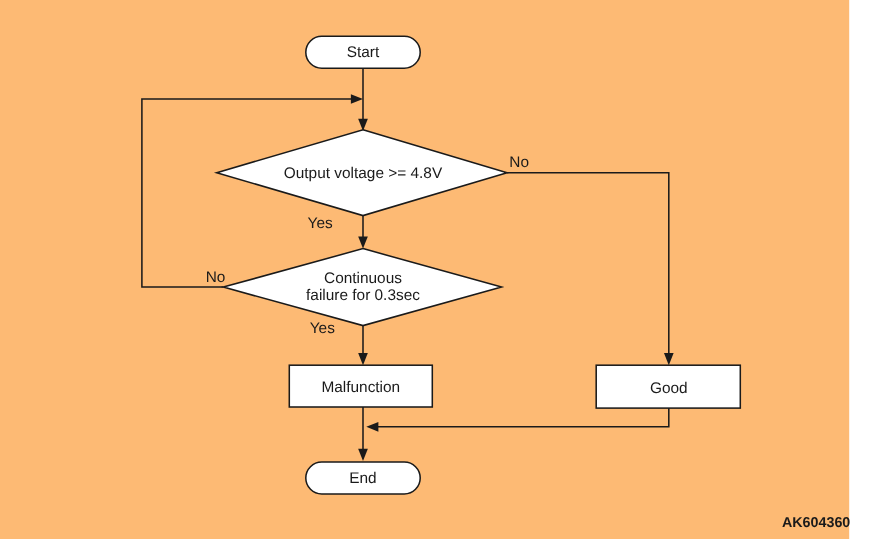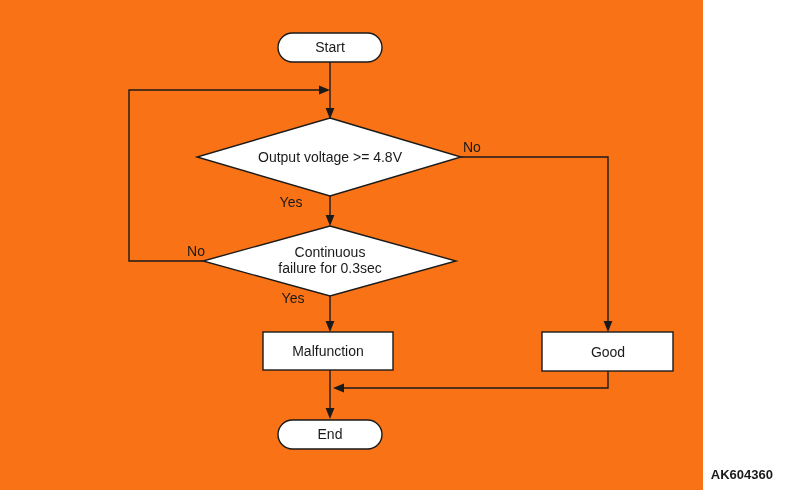--- a/index.html
+++ b/index.html
@@ -6,23 +6,23 @@
     margin: 0;
     padding: 0;
     background: #ffffff;
     width: 800px;
     height: 490px;
     overflow: hidden;
     font-family: "Liberation Sans", sans-serif;
   }
   .stage {
     position: relative;
-    width: 703px;
+    width: 772px;
     height: 490px;
-    background: #f97316;
+    background: #fdba74;
   }
   svg { display: block; }
   .node-shape {
     fill: #ffffff;
     stroke: #1a1a1a;
     stroke-width: 1.4;
   }
   .connector {
     fill: none;
     stroke: #1a1a1a;

